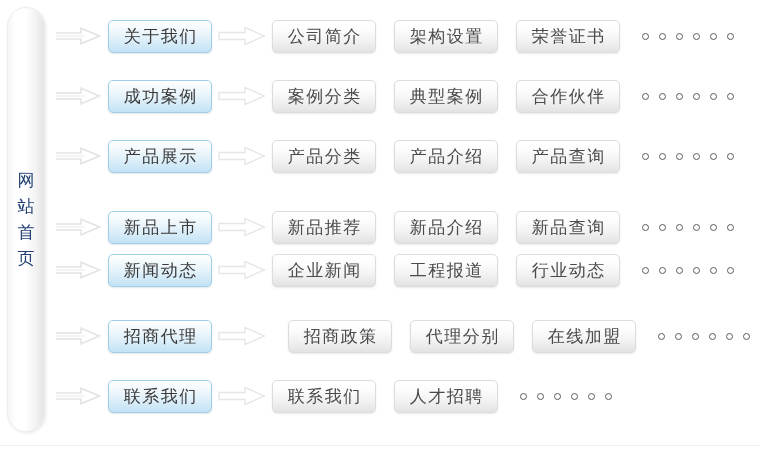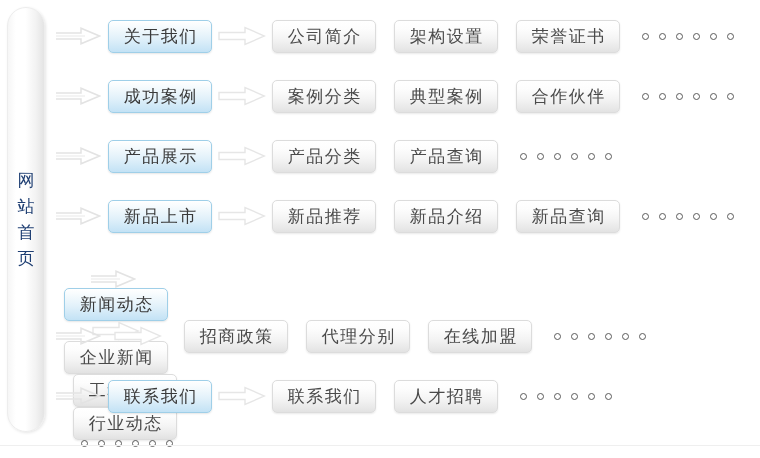--- a/index.html
+++ b/index.html
@@ -241,31 +241,32 @@
             <path d="M1 9.0 L30 9.0" fill="none" stroke="#ededed" stroke-width="1.2"></path>
           </svg>
         </span>
         <div class="btn btn-primary">产品展示</div>
         <span class="arrow-mid">
           <svg viewBox="0 0 48 20" xmlns="http://www.w3.org/2000/svg">
             <path d="M1 6.5 L27 6.5 L27 1.5 L46.5 10 L27 18.5 L27 13.5 L1 13.5 Z" fill="#ffffff" stroke="#e6e6e6" stroke-width="1.4" stroke-linejoin="miter"></path>
           </svg>
         </span>
         <div class="btn btn-secondary" style="margin-left: 0px;">产品分类</div>
+        <div class="btn btn-secondary">产品介绍</div>
         <div class="btn btn-secondary">产品查询</div>
         <span class="dots">
           <span class="dot"></span>
           <span class="dot"></span>
           <span class="dot"></span>
           <span class="dot"></span>
           <span class="dot"></span>
           <span class="dot"></span>
         </span>
       </div>
-      <div class="row" style="top: 198px;">
+      <div class="row" style="top: 209px;">
         <span class="arrow-lead">
           <svg viewBox="0 0 46 18" xmlns="http://www.w3.org/2000/svg">
             <path d="M1 6.0 L26 6.0 L26 1.2 L44.5 9.0 L26 16.8 L26 12.0 L1 12.0" fill="none" stroke="#e3e3e3" stroke-width="1.5" stroke-linejoin="miter"></path>
             <path d="M1 9.0 L30 9.0" fill="none" stroke="#ededed" stroke-width="1.2"></path>
           </svg>
         </span>
         <div class="btn btn-primary">新品上市</div>
         <span class="arrow-mid">
           <svg viewBox="0 0 48 20" xmlns="http://www.w3.org/2000/svg">
             <path d="M1 6.5 L27 6.5 L27 1.5 L46.5 10 L27 18.5 L27 13.5 L1 13.5 Z" fill="#ffffff" stroke="#e6e6e6" stroke-width="1.4" stroke-linejoin="miter"></path>
@@ -276,21 +277,21 @@
         <div class="btn btn-secondary">新品查询</div>
         <span class="dots">
           <span class="dot"></span>
           <span class="dot"></span>
           <span class="dot"></span>
           <span class="dot"></span>
           <span class="dot"></span>
           <span class="dot"></span>
         </span>
       </div>
-      <div class="row" style="top: 270px; flex-direction: column;">
+      <div class="row" style="top: 252px;">
         <span class="arrow-lead">
           <svg viewBox="0 0 46 18" xmlns="http://www.w3.org/2000/svg">
             <path d="M1 6.0 L26 6.0 L26 1.2 L44.5 9.0 L26 16.8 L26 12.0 L1 12.0" fill="none" stroke="#e3e3e3" stroke-width="1.5" stroke-linejoin="miter"></path>
             <path d="M1 9.0 L30 9.0" fill="none" stroke="#ededed" stroke-width="1.2"></path>
           </svg>
         </span>
         <div class="btn btn-primary">新闻动态</div>
         <span class="arrow-mid">
           <svg viewBox="0 0 48 20" xmlns="http://www.w3.org/2000/svg">
             <path d="M1 6.5 L27 6.5 L27 1.5 L46.5 10 L27 18.5 L27 13.5 L1 13.5 Z" fill="#ffffff" stroke="#e6e6e6" stroke-width="1.4" stroke-linejoin="miter"></path>
@@ -308,20 +309,21 @@
           <span class="dot"></span>
         </span>
       </div>
       <div class="row" style="top: 318px;">
         <span class="arrow-lead">
           <svg viewBox="0 0 46 18" xmlns="http://www.w3.org/2000/svg">
             <path d="M1 6.0 L26 6.0 L26 1.2 L44.5 9.0 L26 16.8 L26 12.0 L1 12.0" fill="none" stroke="#e3e3e3" stroke-width="1.5" stroke-linejoin="miter"></path>
             <path d="M1 9.0 L30 9.0" fill="none" stroke="#ededed" stroke-width="1.2"></path>
           </svg>
         </span>
+        <div class="btn btn-primary">招商代理</div>
         <span class="arrow-mid">
           <svg viewBox="0 0 48 20" xmlns="http://www.w3.org/2000/svg">
             <path d="M1 6.5 L27 6.5 L27 1.5 L46.5 10 L27 18.5 L27 13.5 L1 13.5 Z" fill="#ffffff" stroke="#e6e6e6" stroke-width="1.4" stroke-linejoin="miter"></path>
           </svg>
         </span>
         <div class="btn btn-secondary" style="margin-left: 16px;">招商政策</div>
         <div class="btn btn-secondary">代理分别</div>
         <div class="btn btn-secondary">在线加盟</div>
         <span class="dots">
           <span class="dot"></span>

